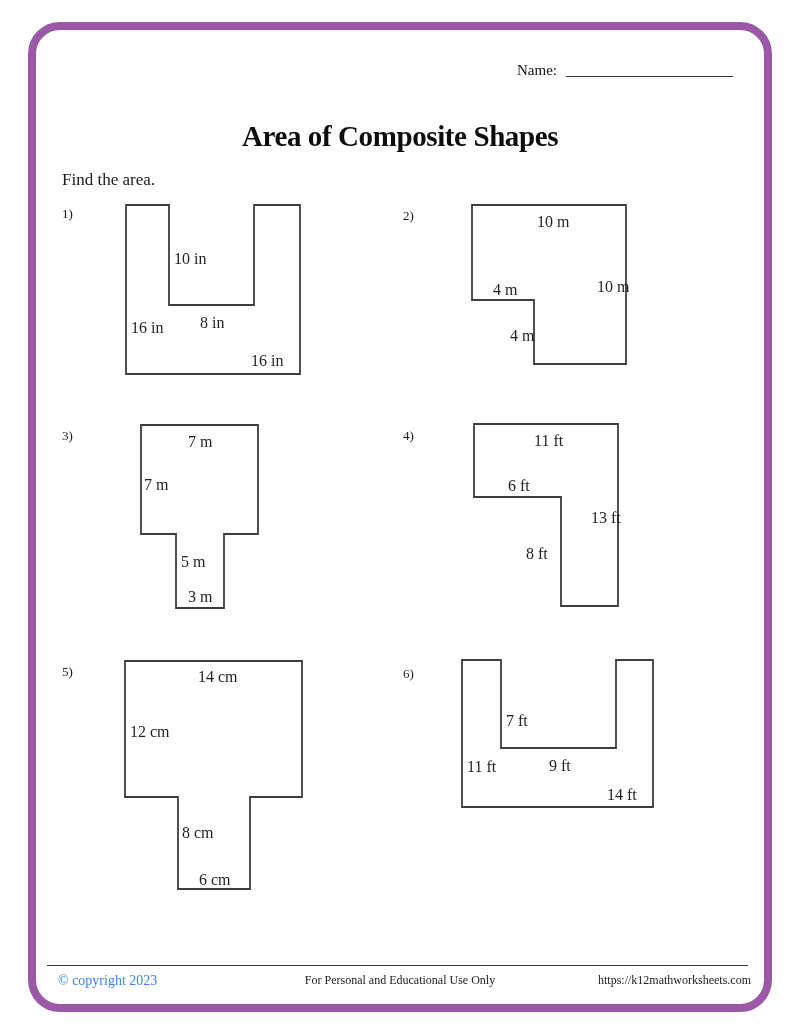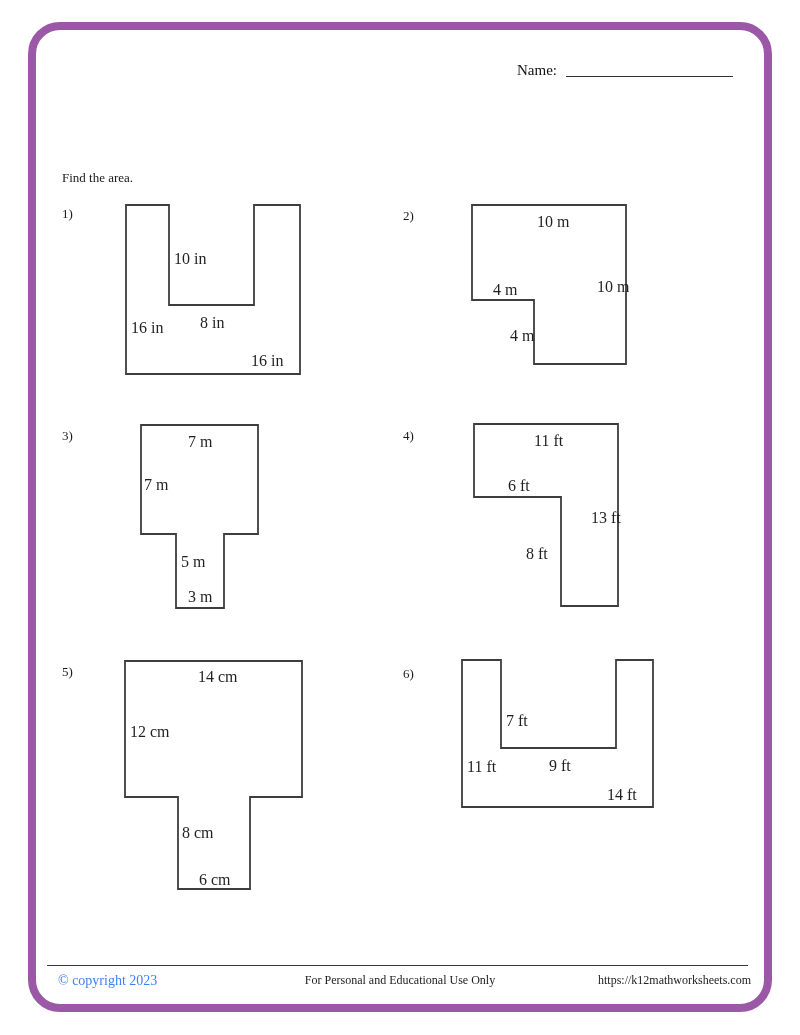--- a/index.html
+++ b/index.html
@@ -12,21 +12,21 @@
     border:8px solid var(--border-color,#9a58a7); border-radius:32px;
     box-sizing:border-box; pointer-events:none;
   }
   .name-label { position:absolute; left:517px; top:62px; font-size:15px; color:#111; }
   .name-line  { position:absolute; left:566px; top:60px; width:167px; height:16px;
                 border-bottom:1.4px solid #333; }
   .title {
     position:absolute; left:0; top:100px; width:100%; text-align:center;
     font-size:29px; font-weight:700; letter-spacing:-0.4px; color:#0d0d0d; line-height:34px;
   }
-  .instruction { position:absolute; left:62px; top:170px; font-size:13px; color:#1a1a1a; }
+  .instruction { position:absolute; left:62px; top:170px; font-size:17px; color:#1a1a1a; }
   .pnum { position:absolute; font-size:13px; color:#1a1a1a; }
   .shapes { position:absolute; left:0; top:0; }
   .shapes polygon { fill:#ffffff; stroke:var(--outline-color,#3d3d3d); stroke-width:1.8px; }
   .dim { position:absolute; font-size:16px; color:#1f1f1f; white-space:nowrap; }
   .footer-line { position:absolute; left:47px; top:965px; width:701px; height:0;
                  border-top:1.6px solid #3a3a3a; }
   .footer-copy { position:absolute; left:58px; top:973px; font-size:14px; color:#3b82f6; }
   .footer-usage { position:absolute; left:50%; transform:translateX(-50%); top:973px;
                   font-size:12px; color:#222; }
   .footer-url { position:absolute; right:49px; top:973px; font-size:12px; color:#222;margin-left:16px; }
@@ -34,20 +34,21 @@
 </head>
 <body>
 
 <div class="page">
 
   <div class="border-frame"></div>
 
   <span class="name-label">Name:</span>
   <span class="name-line"></span>
 
+  <h1 class="title">Area of Composite Shapes</h1>
 
   <div class="instruction">Find the area.</div>
 
   <span class="pnum" style="left:62px; top:206px;">1)</span>
   <span class="pnum" style="left:403px; top:208px;">2)</span>
   <span class="pnum" style="left:62px; top:428px;">3)</span>
   <span class="pnum" style="left:403px; top:428px;">4)</span>
   <span class="pnum" style="left:62px; top:664px;">5)</span>
   <span class="pnum" style="left:403px; top:666px;">6)</span>
 

